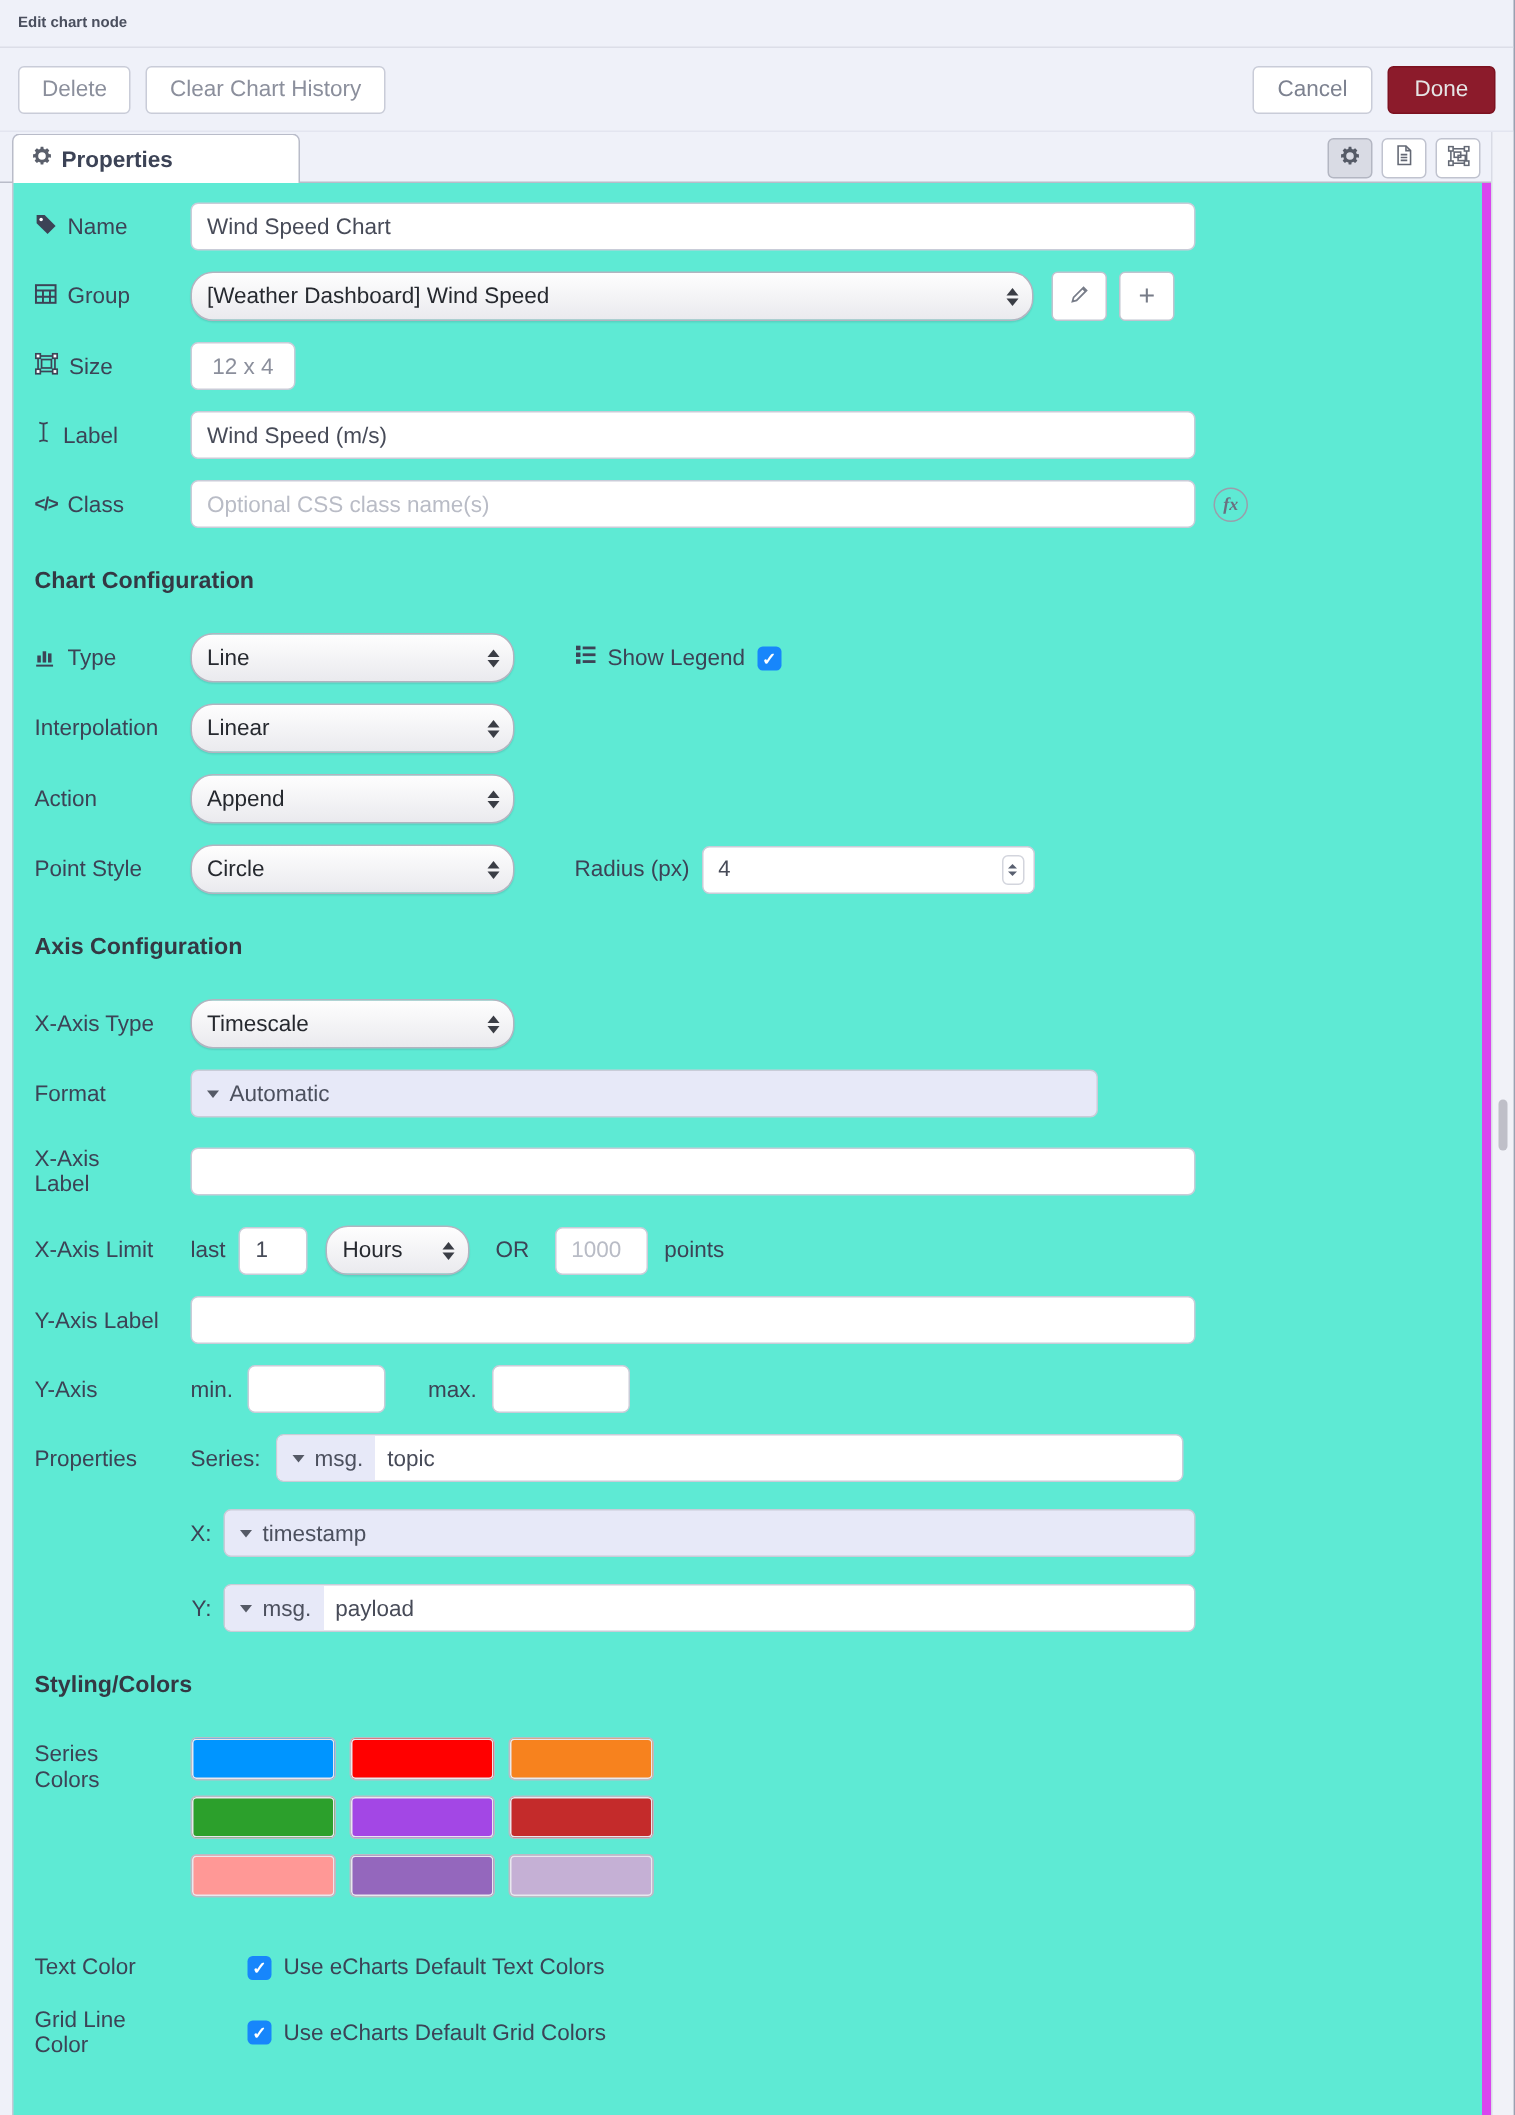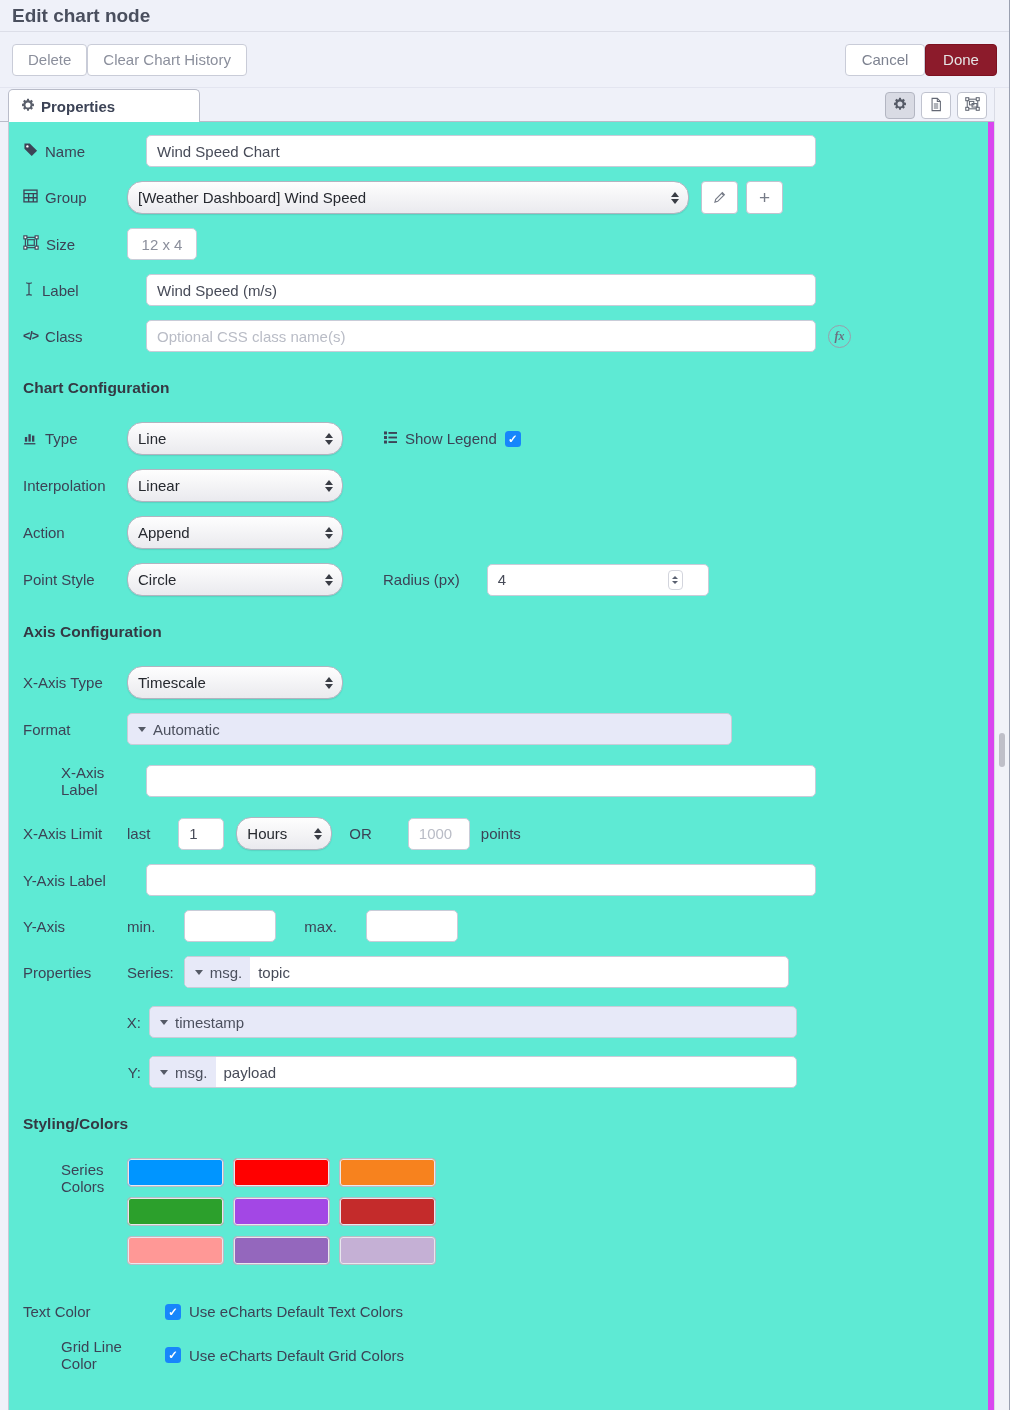--- a/index.html
+++ b/index.html
@@ -3,24 +3,24 @@
 <meta charset="utf-8">
 <style>
   * { margin:0; padding:0; box-sizing:border-box; }
   html,body { background:#e8eaf2; }
   body { font-family:"Liberation Sans", sans-serif; }
   .window{ position:relative; width:1010px; height:1410px; background:#eff1f9;
     border-right:1px solid #9aa0b0; overflow:hidden; color:#3c4356; font-size:15px;}
 
   
   .dlg-header{ height:32px; line-height:31px; padding:0 12px; font-weight:bold;
-    color:#4a4f5e; border-bottom:1px solid #dcdee8; font-size:19px;}
-
-  
-  .toolbar{ height:56px; display:flex; align-items:center; padding:0 12px; 
+    color:#4a4f5e; border-bottom:1px solid #dcdee8; font-size:10px;}
+
+  
+  .toolbar{ height:56px; display:flex; align-items:center; padding:0 12px; gap:10px;
     border-bottom:1px solid #e3e5f0;}
   .btn{ height:32px; padding:0 15px; background:#fff; border:1px solid #c9ccd8;
     border-radius:4px; color:#8b8f9c; font-size:15px; font-family:inherit; cursor:pointer;}
   .btn-cancel{ margin-left:auto; color:#7d8290; min-width:80px;}
   .btn-done{ background:#8c1b2b; border-color:#7c1120; color:#e5e5e5; min-width:72px; font-weight:500;}
 
   
   .tabbar{ height:34px; display:flex; align-items:flex-end; padding-left:8px;
     border-bottom:1px solid #b9bcc9; position:relative;}
   .tab{ width:192px; height:33px; background:#fff; border:1px solid #b9bcc9; border-bottom:none;
@@ -31,26 +31,26 @@
     display:grid; place-items:center; cursor:pointer;}
   .icobtn.active{ background:#d9dbe4; border-color:#b3b6c2;}
 
   
   .panel{ position:absolute; top:122px; left:8px; width:987px; bottom:0; background:#5eead4;
     border-left:1px solid #c6c9d6; border-right:7px solid #d946ef; padding:13px 0 0 14px;}
 
   .row{ display:flex; align-items:center; margin-bottom:14px;}
   .lbl{ width:104px; flex-shrink:0; display:flex; align-items:center; gap:7px; color:#3c4356;}
   .lbl.w70{ width:104px;}
-  .lbl.w70 span{ display:block; width:64px;margin-left:38px;}
+  .lbl.w70 span{ display:block; width:64px;}
   .lbl.top{ align-self:flex-start; margin-top:3px;}
   .code-ic{ font-weight:bold; font-size:12.5px; letter-spacing:-1px; color:#3c4356;}
 
   input.ti{ height:32px; border:1px solid #c9ccd8; border-radius:5px; padding:1px 10px;
-    font-size:15px; font-family:inherit; color:#474b58; background:#fff; outline:none;margin-left:19px;}
+    font-size:15px; font-family:inherit; color:#474b58; background:#fff; outline:none;}
   input.ti::placeholder{ color:#b9bcc6;}
   .w670{ width:670px;}
   .w560{ width:562px;}
   .w90{ width:92px;}
   .w44{ width:46px;}
   .w58{ width:62px;}
 
   
   .msel{ height:33px; border:1px solid #b2b4c0; border-radius:15px;
     background:linear-gradient(#fefefe,#eaeaee); box-shadow:0 1px 1px rgba(40,40,60,.12);

